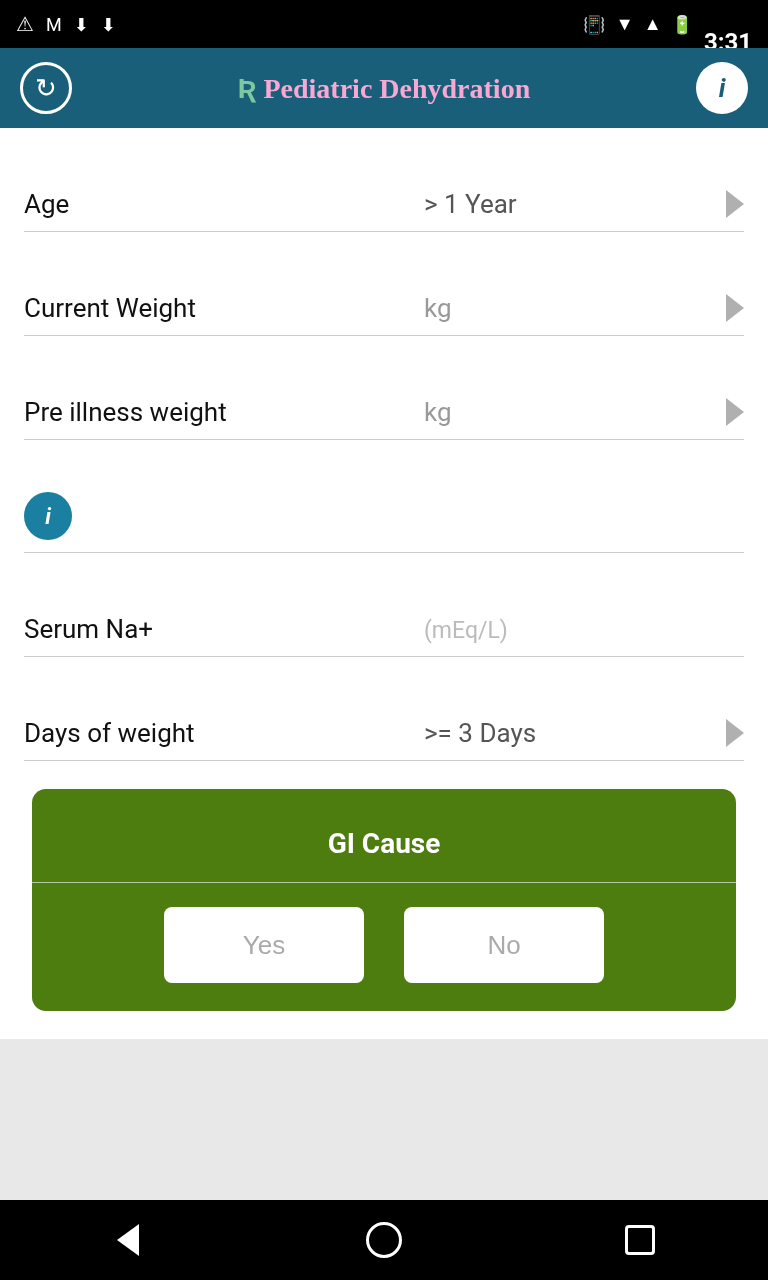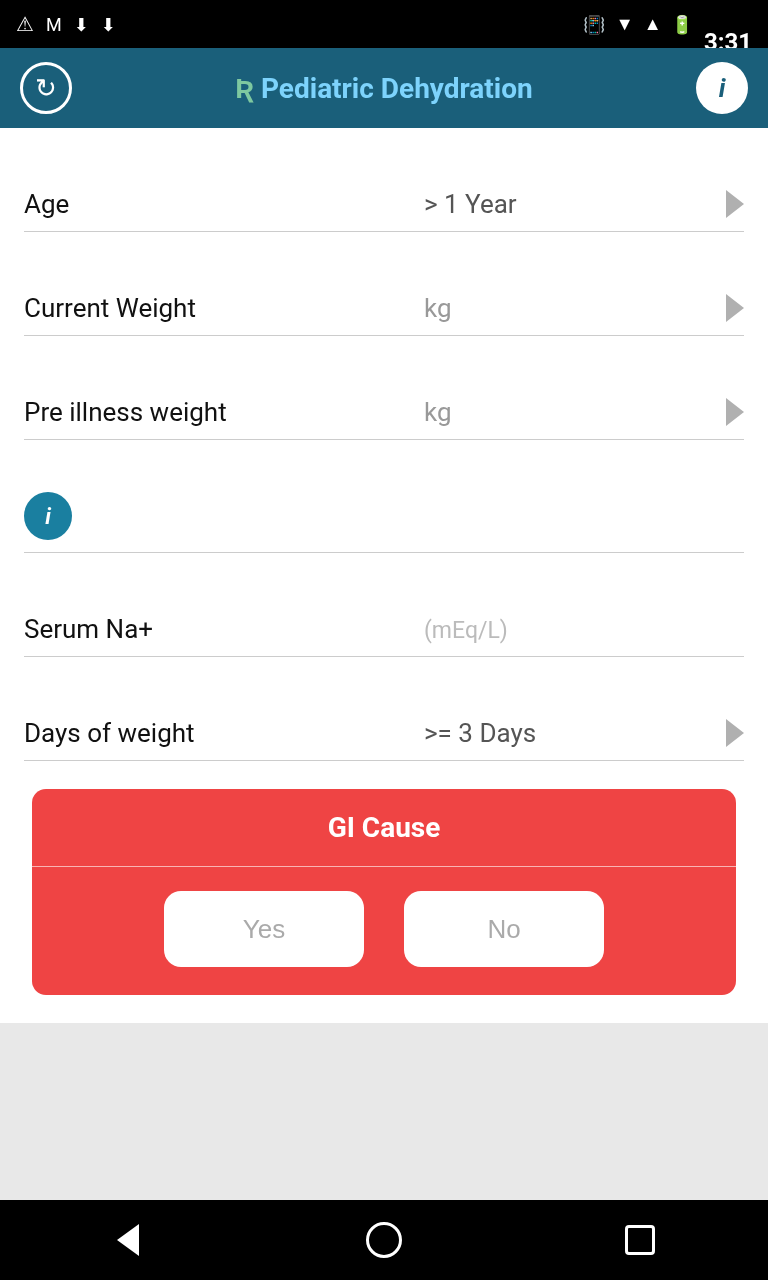--- a/index.html
+++ b/index.html
@@ -148,23 +148,23 @@
       flex-shrink: 0;
     }
     .mEq-text {
       font-size: 23px;
       color: #bbb;
     }
 
     
     .gi-cause-section {
       margin: 28px 32px;
-      background: #ef4444;
+      background: #4d7c0f;
       border-radius: 14px;
-      padding: 0 0 28px 0;
+      padding: 16px 0 28px 0;
       overflow: hidden;
     }
     .gi-cause-title {
       text-align: center;
       font-size: 28px;
       font-weight: bold;
       color: #fff;
       padding: 22px;
     }
     .gi-cause-divider {
@@ -176,21 +176,21 @@
       display: flex;
       justify-content: center;
       gap: 40px;
       padding: 0 40px;
     }
     .gi-btn {
       width: 200px;
       height: 76px;
       background: #fff;
       border: none;
-      border-radius: 17px;
+      border-radius: 8px;
       font-size: 26px;
       color: #aaa;
       cursor: pointer;
       font-weight: normal;
     }
 
     
     .gray-area {
       flex: 1;
       background: #e8e8e8;
@@ -264,21 +264,21 @@
     <span style="font-size:18px">🔋</span>
     <span class="status-time">3:31</span>
   </div>
 </div>
 
 <div class="app-bar">
   <div class="app-bar-refresh">
     <span>↻</span>
   </div>
   <div class="app-bar-title">
-    <span class="rx" style="color:#7ec8a0;">Ʀ</span><span class="rest" style="color:#7dd3fc;"> Pediatric Dehydration</span>
+    <span class="rx" style="color:#7ec8a0;">Ʀ</span><span class="rest" style="color:#f9a8d4;font-family:Liberation Serif, serif;"> Pediatric Dehydration</span>
   </div>
   <div class="app-bar-info">
     <span>i</span>
   </div>
 </div>
 
 <div class="main-content">
   <div class="form-section">
 
     <div class="form-row">

